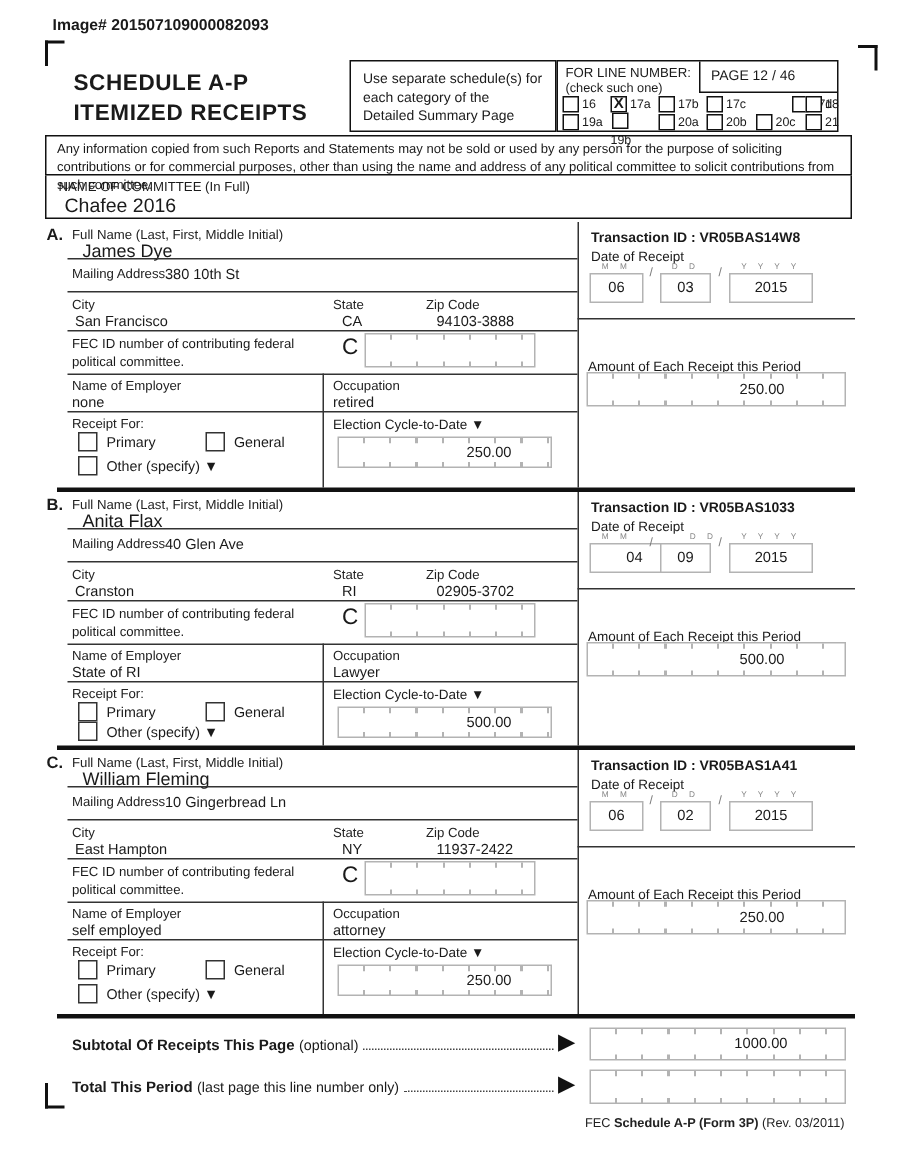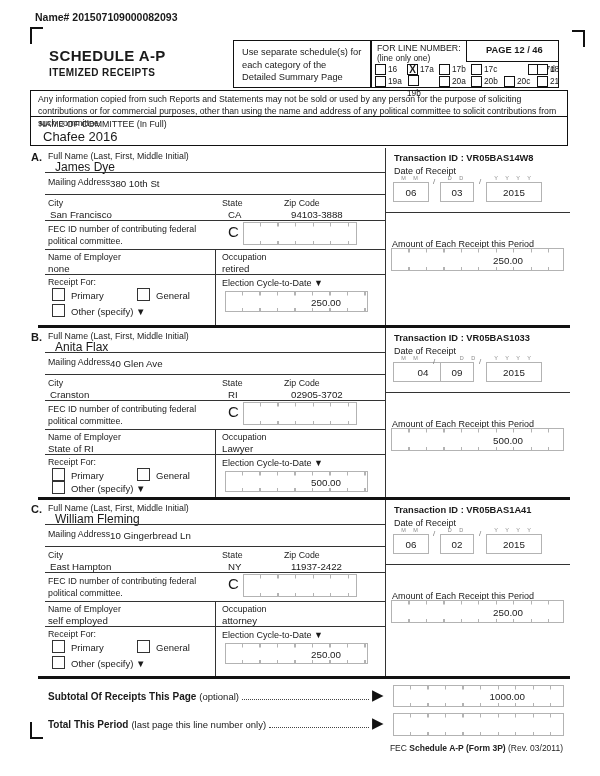--- a/index.html
+++ b/index.html
@@ -15,30 +15,30 @@
   
   .crop { position:absolute; width:13px; height:17px; }
   .crop.tl { border-left:2.5px solid #111; border-top:2.5px solid #111; }
   .crop.tr { border-right:2.5px solid #111; border-top:2.5px solid #111; }
   .crop.bl { border-left:2.5px solid #111; border-bottom:2.5px solid #111; }
   .crop.br { border-right:2.5px solid #111; border-bottom:2.5px solid #111; }
 
   .img-num { left:35px; top:11px; font-size:10.5px; font-weight:bold; }
 
   .title1 { left:49px; top:47px; font-size:15px; font-weight:bold; letter-spacing:.4px; }
-  .title2 { left:49px; top:67px; font-size:10px; font-weight:bold; letter-spacing:.4px; }
+  .title2 { left:49px; top:67px; font-size:15px; font-weight:bold; letter-spacing:.4px; }
 
   .instr-box { left:233px; top:40px; width:138px; height:48px; border:1.5px solid #111;
     font-size:9.3px; line-height:1.35; padding:5px 8px; }
 
   .ln-box { left:371px; top:40px; width:188px; height:48px; border:1.5px solid #111; }
   .ln-label { left:5px; top:2px; font-size:8.8px; }
   .ln-sub { left:5px; top:12px; font-size:8.5px; }
   .page-cell { right:0; top:0; width:92px; height:21px; border-left:1.5px solid #111;
-    border-bottom:1.5px solid #111; font-size:9.3px; line-height:19px; padding-left:19px;font-weight:bold; }
+    border-bottom:1.5px solid #111; font-size:9.3px; line-height:19px; padding-left:7px; }
   .lncell { position:absolute; display:flex; align-items:center; gap:2px; height:12px; }
   .lncb { width:11px; height:11px; border:1.4px solid #111; background:#fff; flex:0 0 auto;
     font-size:10px; font-weight:bold; line-height:9px; text-align:center; overflow:visible; }
   .lnlbl { font-size:8.3px; }
 
   .disc-box { left:30px; top:90px; width:538px; height:27px; border:1.5px solid #111;
     font-size:8.7px; line-height:1.4; padding:2px 7px; }
   .comm-box { left:30px; top:117px; width:538px; height:29px; border:1.5px solid #111; border-top:none; }
   .comm-label { left:8px; top:2px; font-size:8.8px; }
   .comm-name { left:12px; top:12px; font-size:13px; }
@@ -89,35 +89,35 @@
   .dots { flex:1 1 auto; border-bottom:1.5px dotted #444; margin:0 3px 3px 3px; height:12px; }
   .pointer { position:absolute; font-size:15px; line-height:15px; color:#111; }
 
   .footer { position:absolute; left:0; right:37px; top:743px; text-align:right; font-size:8.5px; color:#222; }
 </style>
 </head>
 <body>
 
 <div class="page">
 
-  <div class="abs img-num">Name# 201507109000082093</div>
+  <div class="abs img-num">Image# 201507109000082093</div>
 
   <div class="crop tl" style="left:30px;top:27px;"></div>
   <div class="crop tr" style="left:572px;top:30px;"></div>
   <div class="crop bl" style="left:30px;top:722px;"></div>
   <div class="crop br" style="left:551px;top:714px;"></div>
 
   <div class="abs title1">SCHEDULE A-P</div>
   <div class="abs title2">ITEMIZED RECEIPTS</div>
 
   <div class="abs instr-box">Use separate schedule(s) for each category of the Detailed Summary Page</div>
 
   <div class="abs ln-box">
     <div class="abs ln-label">FOR LINE NUMBER:</div>
-    <div class="abs ln-sub">(line only one)</div>
+    <div class="abs ln-sub">(check such one)</div>
     <div class="abs page-cell">PAGE 12 / 46</div>
 
     <div class="lncell" style="left:3px;top:22px;">
       <span class="lncb"></span>
       <span class="lnlbl">16</span>
     </div>
     <div class="lncell" style="left:35px;top:22px;">
       <span class="lncb">X</span>
       <span class="lnlbl">17a</span>
     </div>

